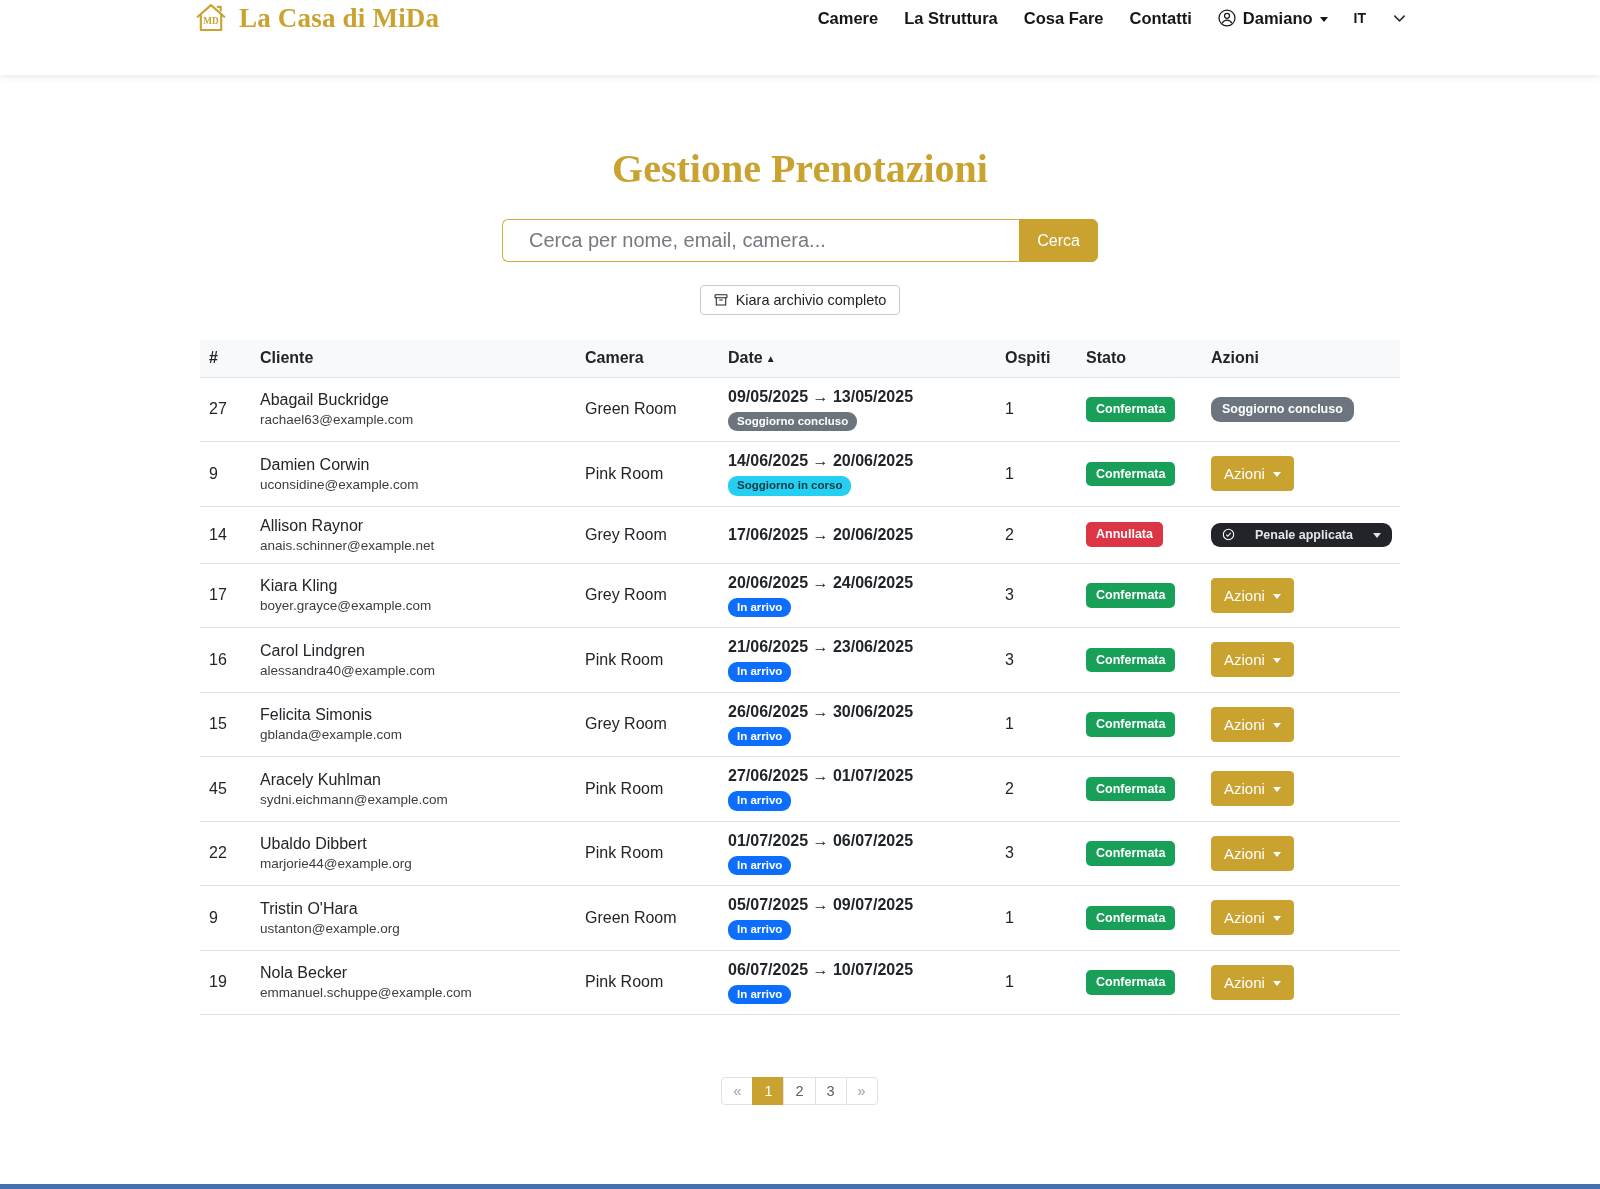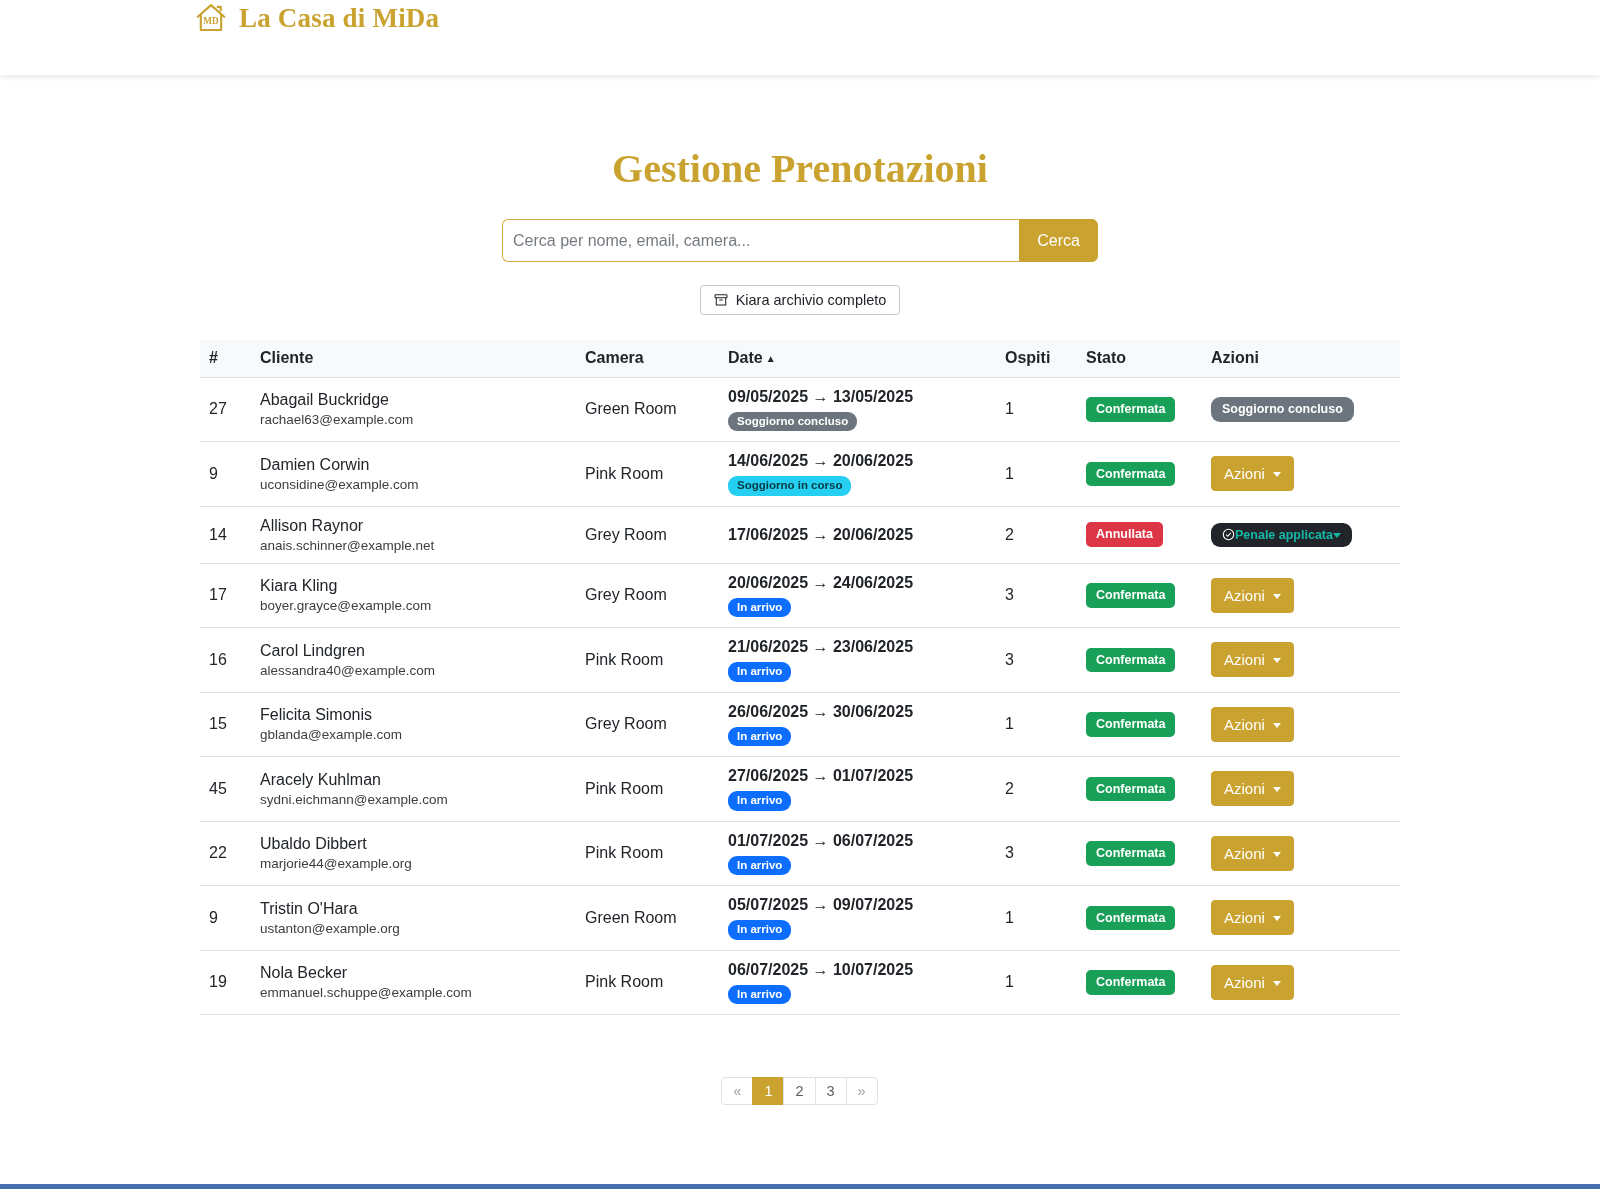--- a/index.html
+++ b/index.html
@@ -31,21 +31,21 @@
   .usermenu{display:flex;align-items:center;gap:7px}
   .lang{font-size:14px;font-weight:600}
   .caret{width:0;height:0;border-left:4px solid transparent;border-right:4px solid transparent;border-top:5px solid currentColor;display:inline-block;margin-top:2px}
   .chev{display:flex;align-items:center;color:#333}
 
   
   .container{width:1200px;margin:12px auto}
   .page-title{font-family:"Liberation Serif","DejaVu Serif",serif;font-weight:700;color:var(--brand);font-size:40px;text-align:center;margin:70px 0 0}
 
   .search-group{display:flex;width:596px;margin:27px auto 0;height:43px}
-  .search-input{flex:1;border:1px solid #d2ad3f;border-right:none;border-radius:6px 0 0 6px;padding:0 10px;font-size:16px;color:#4d7c0f;outline:none}
+  .search-input{flex:1;border:1px solid #d2ad3f;border-right:none;border-radius:6px 0 0 6px;padding:0 26px;font-size:20px;color:#4d7c0f;outline:none}
   .search-input::placeholder{color:#757a80}
   .btn-cerca{background:var(--brand);color:#fff;border:1px solid var(--brand);border-radius:0 6px 6px 0;padding:8px 17px;font-size:16px}
 
   .archive-wrap{text-align:center;margin-top:23px}
   .btn-archive{display:inline-flex;align-items:center;gap:8px;background:#fff;border:1px solid #c6cacd;border-radius:4px;padding:6px 13px;font-size:14.5px;color:#212529}
 
   
   table{border-collapse:collapse;width:1200px;margin:25px auto 0;font-size:16px}
   thead th{background:#f8f9fa;text-align:left;padding:8px 8px;font-weight:700;border-bottom:1px solid #dee2e6;height:37px;white-space:nowrap}
   thead th:first-child{padding-left:9px}
@@ -58,21 +58,21 @@
   .badge{display:inline-block;font-weight:700;line-height:1}
   .stay-badge{margin-top:6px;font-size:11.5px;padding:4px 9px;border-radius:9px}
   .status-badge{font-size:12.5px;padding:6px 10px;border-radius:5px}
   .bg-success{background:var(--success);color:#fff}
   .bg-danger{background:var(--danger);color:#fff}
   .bg-primary{background:var(--primary);color:#fff}
   .bg-secondary{background:var(--secondary);color:#fff}
   .bg-info{background:var(--info);color:#083a42}
   .btn-actions{background:var(--brand);border:1px solid var(--brand);color:#fff;border-radius:4px;padding:8px 12px;font-size:15px;display:inline-flex;align-items:center;gap:8px}
   .action-concluded{background:var(--secondary);color:#fff;font-size:12.5px;padding:6px 11px;border-radius:9px}
-  .btn-penalty{background:var(--dark);color:#14b8a6;border:none;border-radius:9px;padding:5px 11px;font-size:12.5px;font-weight:700;display:inline-flex;align-items:center;gap:0}
+  .btn-penalty{background:var(--dark);color:#e5e5e5;border:none;border-radius:9px;padding:5px 11px;font-size:12.5px;font-weight:700;display:inline-flex;align-items:center;gap:20px}
 
   
   .pagination{display:flex;justify-content:center;margin-top:62px}
   .page-link{border:1px solid #dee2e6;padding:5px 11px;font-size:14.5px;color:#5a5f64;background:#fff;margin-left:-1px;display:inline-block}
   .page-link.prev{border-radius:4px 0 0 4px;color:#979ca1}
   .page-link.next{border-radius:0 4px 4px 0;color:#979ca1}
   .page-link.active{background:var(--brand);border-color:var(--brand);color:#fff}
 
   .footer-edge{position:absolute;left:0;right:0;bottom:0;height:5px;background:#4470af}
 </style>
@@ -85,20 +85,43 @@
       <span>
         <svg width="36" height="36" viewBox="0 0 24 24" fill="none" stroke="#c9a22f" stroke-width="1.4" stroke-linecap="round" stroke-linejoin="round">
           <path d="M3.2 11.2 12 3.4l8.8 7.8"></path>
           <path d="M5.2 9.6V20h13.6V9.6"></path>
           <path d="M16.5 4.6h2v2.4"></path>
           <text x="12" y="16.3" text-anchor="middle" font-size="6.2" stroke="none" fill="#c9a22f" font-family="Liberation Serif, serif" font-weight="bold">MD</text>
         </svg>
       </span>
       <span class="brand-name">La Casa di MiDa</span>
     </a>
+    <nav class="main-nav">
+      <a>Camere</a>
+      <a>La Struttura</a>
+      <a>Cosa Fare</a>
+      <a>Contatti</a>
+      <a class="usermenu">
+        <span style="display:flex">
+          <svg width="18" height="18" viewBox="0 0 16 16" fill="none" stroke="#161616" stroke-width="1.1">
+            <circle cx="8" cy="8" r="7.1"></circle>
+            <circle cx="8" cy="6.1" r="2.2"></circle>
+            <path d="M3.6 12.7c1-2 2.6-2.9 4.4-2.9s3.4.9 4.4 2.9"></path>
+          </svg>
+        </span>
+        <span>Damiano</span>
+        <i class="caret"></i>
+      </a>
+      <a class="lang">IT</a>
+      <a class="chev">
+        <svg width="15" height="15" viewBox="0 0 16 16" fill="none" stroke="#333" stroke-width="1.8" stroke-linecap="round">
+          <path d="M3 5.5 8 10.5 13 5.5"></path>
+        </svg>
+      </a>
+    </nav>
   </div>
 </header>
 
 <main class="container">
   <h1 class="page-title">Gestione Prenotazioni</h1>
 
   <div class="search-group">
     <input class="search-input" type="text" placeholder="Cerca per nome, email, camera..." style="">
     <button class="btn-cerca">Cerca</button>
   </div>

